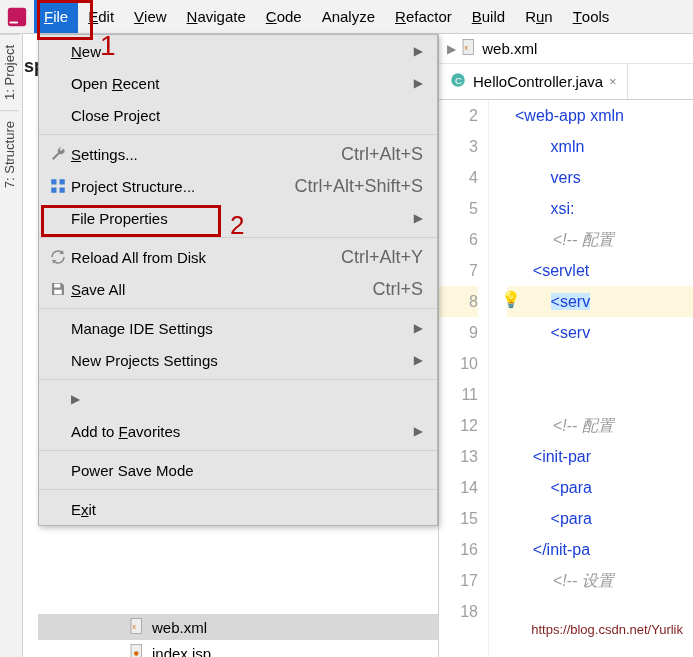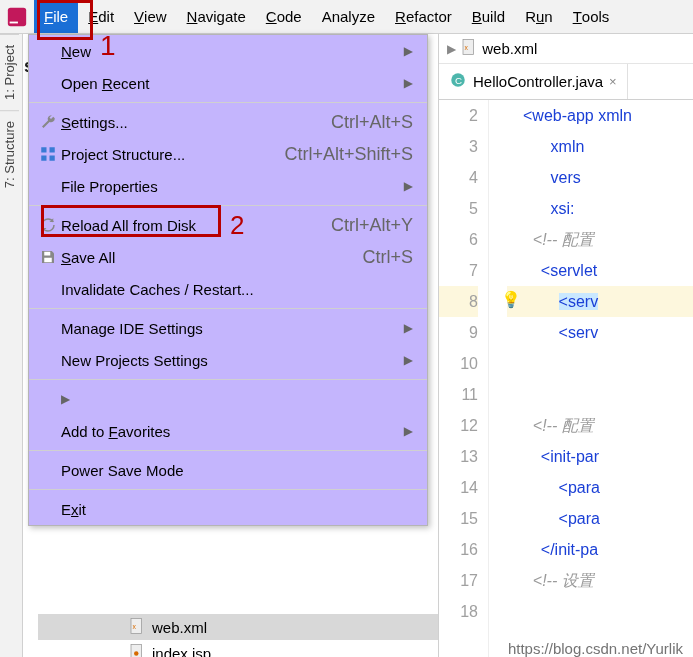--- a/index.html
+++ b/index.html
@@ -20,21 +20,21 @@
 .anno2-num { position: absolute; left: 230px; top: 210px; font-size: 26px; color: #b80000; font-weight: 500; z-index: 50; }
 
 
 .left-edge { position: absolute; left: 0; top: 34px; width: 23px; bottom: 0; background: #f2f2f2; border-right: 1px solid #d0d0d0; }
 .left-edge .tab { writing-mode: vertical-rl; transform: rotate(180deg); font-size: 13px; color: #444; padding: 10px 2px; border-bottom: 1px solid #d0d0d0; display: flex; align-items: center; justify-content: center; }
 
 
 .proj-label { position: absolute; left: 24px; top: 56px; font-size: 18px; font-weight: 600; color: #222; }
 
 
-.dropdown { position: absolute; left: 28px; top: 34px; width: 400px; background: #c4b5fd; border: 1px solid #b5b5b5; box-shadow: 2px 2px 6px rgba(0,0,0,.25); z-index: 40; }
+.dropdown { position: absolute; left: 38px; top: 34px; width: 400px; background: #e5e5e5; border: 1px solid #b5b5b5; box-shadow: 2px 2px 6px rgba(0,0,0,.25); z-index: 40; }
 .dd-item { display: flex; align-items: center; height: 32px; padding: 0 14px 0 6px; font-size: 15px; color: #000; position: relative; }
 .dd-item .icon { width: 26px; display: flex; align-items: center; justify-content: center; color: #666; }
 .dd-item .label { flex: 1; }
 .dd-item .label .ul { text-decoration: underline; }
 .dd-item .shortcut { color: #666; font-size: 18px; }
 .dd-item .chev { color: #666; font-size: 12px; }
 .dd-sep { height: 1px; background: #d0d0d0; margin: 3px 0; }
 
 
 .tree { position: absolute; left: 38px; top: 614px; right: 255px; }
@@ -49,25 +49,25 @@
 .ed-tab { display: flex; align-items: center; gap: 6px; padding: 0 10px; height: 100%; font-size: 15px; border-right: 1px solid #e0e0e0; }
 .ed-tab .x { color: #888; font-size: 13px; }
 .editor { position: relative; height: calc(100% - 66px); display: flex; font-family: "Consolas","Courier New",monospace; font-size: 16px; }
 .gutter { width: 50px; text-align: right; padding-right: 10px; color: #a0a0a0; background: #fff; border-right: 1px solid #eee; }
 .gutter div { height: 31px; line-height: 31px; }
 .fold { width: 18px; background: #fff; }
 .code { flex: 1; overflow: hidden; }
 .code-line { height: 31px; line-height: 31px; white-space: pre; padding-left: 8px; }
 .hl-line { background: #fdf7dd; }
 .bulb { position: absolute; left: 62px; top: 190px; font-size: 16px; }
-.tk-tag { color: #1a3fd6; margin-left: 8px; }
+.tk-tag { color: #1a3fd6; }
 .tk-attr { color: #1a3fd6; }
-.tk-cmt { color: #9a9a9a; font-style: italic; }
+.tk-cmt { color: #9a9a9a; font-style: italic; margin-left: 20px; }
 .tk-hl { background: #c9e8ff; }
-.watermark { position: absolute; right: 10px; bottom: 0; font-size: 15px; color: #737373; }
+.watermark { position: absolute; right: 10px; bottom: 20px; font-size: 13px; color: #7f1d1d; }
 
 .icon-svg { width: 18px; height: 18px; }
 </style>
 </head>
 <body>
 
 <div class="menubar">
   <div class="app-icon">
     <svg viewBox="0 0 24 24">
         <rect x="2" y="2" width="20" height="20" rx="3" fill="#c2185b"></rect>
@@ -104,20 +104,24 @@
     <div class="dd-item">
       <span class="icon"></span>
       <span class="label"><span class="ul">N</span>ew</span>
       <span class="chev">▶</span>
     </div>
     <div class="dd-item">
       <span class="icon"></span>
       <span class="label">Open <span class="ul">R</span>ecent</span>
       <span class="chev">▶</span>
     </div>
+    <div class="dd-item">
+      <span class="icon"></span>
+      <span class="label">Close Project</span>
+    </div>
     <div class="dd-sep"></div>
     <div class="dd-item">
       <span class="icon">
         <svg class="icon-svg" viewBox="0 0 24 24">
           <path fill="#888" d="M21 7a5 5 0 01-7 5l-8 8-2-2 8-8a5 5 0 015-7l-3 3 2 2 3-3z"></path>
         </svg>
       </span>
       <span class="label"><span class="ul">S</span>ettings...</span>
       <span class="shortcut">Ctrl+Alt+S</span>
     </div>
@@ -152,24 +156,20 @@
     <div class="dd-item">
       <span class="icon">
         <svg class="icon-svg" viewBox="0 0 24 24">
           <path fill="#888" d="M4 4h13l3 3v13H4z"></path>
           <rect x="7" y="5" width="8" height="5" fill="#fff"></rect>
           <rect x="7" y="13" width="10" height="6" fill="#fff"></rect>
         </svg>
       </span>
       <span class="label"><span class="ul">S</span>ave All</span>
       <span class="shortcut">Ctrl+S</span>
-    </div>
-    <div class="dd-item">
-      <span class="icon"></span>
-      <span class="label">Invalidate Caches / Restart...</span>
     </div>
     <div class="dd-sep"></div>
     <div class="dd-item">
       <span class="icon"></span>
       <span class="label">Manage IDE Settings</span>
       <span class="chev">▶</span>
     </div>
     <div class="dd-item">
       <span class="icon"></span>
       <span class="label">New Projects Settings</span>

